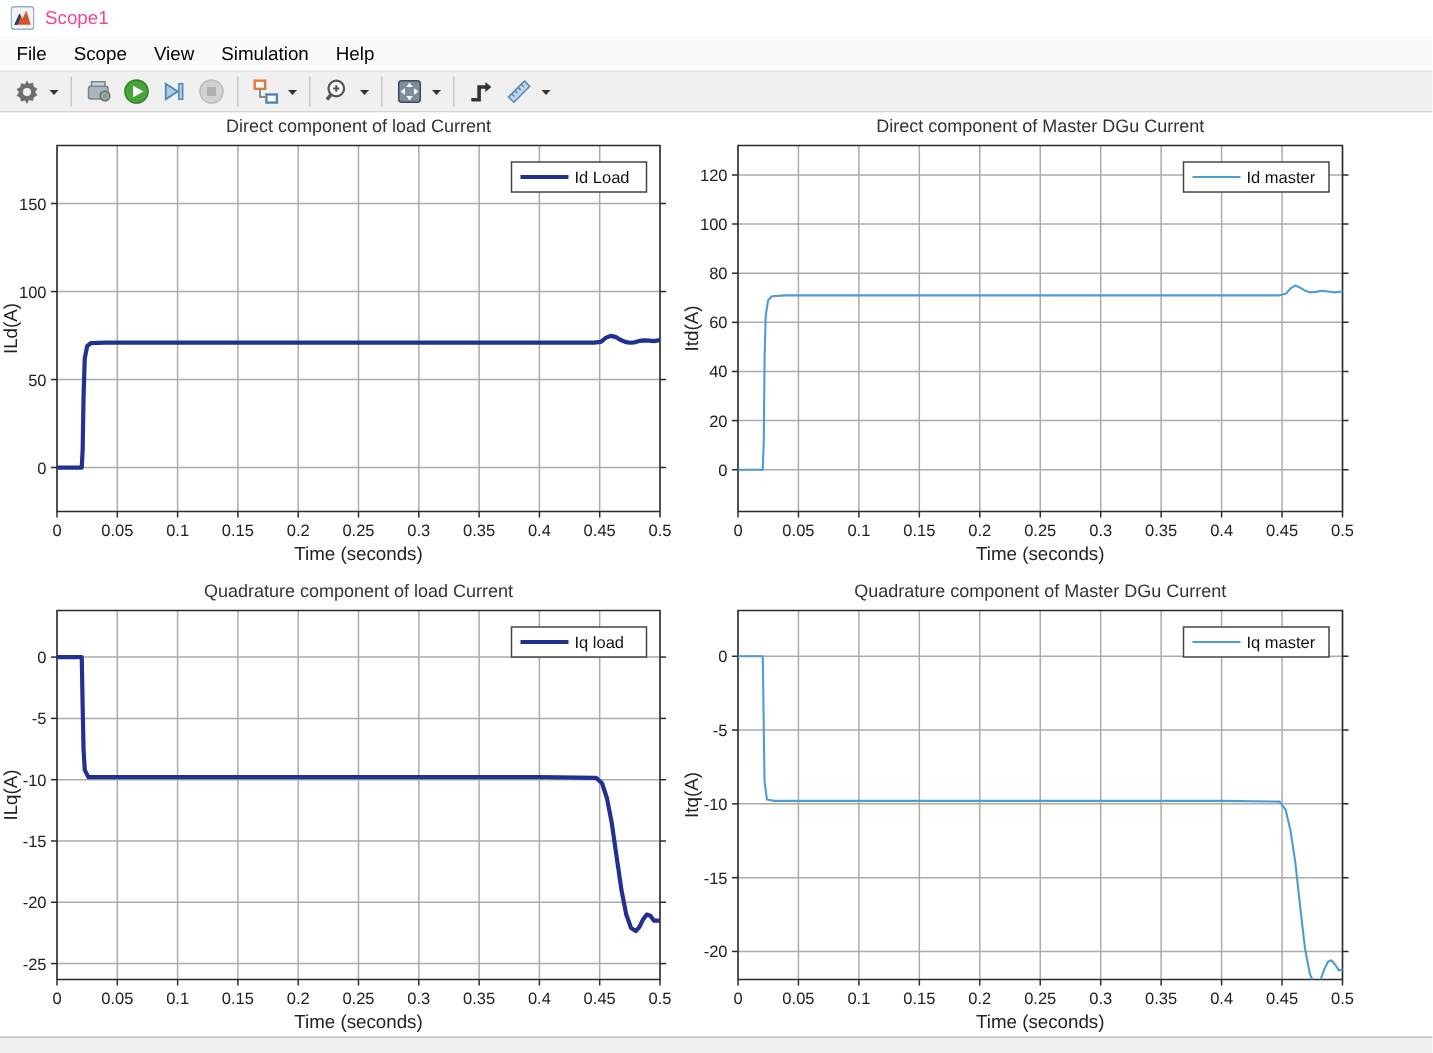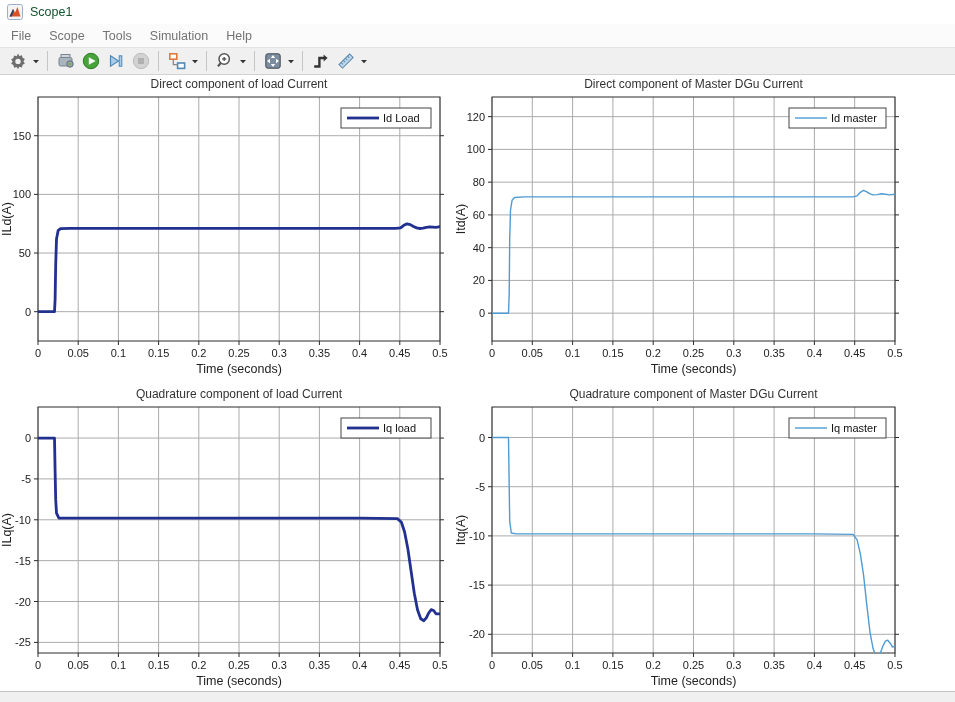--- a/index.html
+++ b/index.html
@@ -1,23 +1,23 @@
 <!DOCTYPE html>
 <html><head>
 <meta charset="utf-8">
 <style>
   html,body{margin:0;padding:0}
   body{width:955px;height:702px;position:relative;background:#fff;overflow:hidden;
        font-family:"Liberation Sans",sans-serif;-webkit-font-smoothing:antialiased}
   .titlebar{position:absolute;top:0;left:0;right:0;height:24px;background:#ffffff;
             display:flex;align-items:center;padding-left:7px;gap:7px;box-sizing:border-box}
-  .title-text{font-size:12.5px;color:#14532d}
+  .title-text{font-size:12.5px;color:#ec4899}
   .menubar{position:absolute;top:24px;left:0;right:0;height:23px;background:#fbfbfb;
            display:flex;align-items:center;padding-left:2px;box-sizing:border-box}
-  .menu-item{font-size:12.5px;color:#737373;padding:0 9px;height:100%;
+  .menu-item{font-size:12.5px;color:#000000;padding:0 9px;height:100%;
              display:flex;align-items:center;cursor:default}
   .toolbar{position:absolute;top:47px;left:0;right:0;height:28px;background:#f0f0f0;
            border-top:1px solid #e3e3e3;border-bottom:1px solid #d2d2d2;
            display:flex;align-items:center;padding-left:5px;box-sizing:border-box}
   .tbtn{width:25px;height:22px;display:flex;align-items:center;justify-content:center;border-radius:2px}
   .tbtn.disabled{opacity:.75}
   .tcaret{width:12px;height:22px;display:flex;align-items:center;justify-content:center}
   .tsep{width:1px;height:20px;background:#c6c6c6;margin:0 5px}
   .main{position:absolute;top:75px;left:0;width:955px;height:616px;background:#fff}
   .statusbar{position:absolute;top:691px;left:0;right:0;height:11px;background:#f0f0f0;
@@ -32,21 +32,21 @@
     <rect x="0.5" y="0.5" width="15" height="15" rx="2" fill="#f4f4f4" stroke="#9bb0c8"></rect>
     <polygon points="2.5,12.5 6,5 8,8.5 10.5,3 13.5,12.5" fill="#d6542a"></polygon>
     <polygon points="2.5,12.5 6,5 7,6.8 4.8,12.5" fill="#29416b"></polygon>
   </svg>
   <span class="title-text">Scope1</span>
 </div>
 
 <div class="menubar">
   <span class="menu-item">File</span>
   <span class="menu-item">Scope</span>
-  <span class="menu-item">Tools</span>
+  <span class="menu-item">View</span>
   <span class="menu-item">Simulation</span>
   <span class="menu-item">Help</span>
 </div>
 
 <div class="toolbar" id="toolbar">
     <div class="tbtn">
       <svg width="20" height="20" viewBox="0 0 20 20">
         <path d="M10 2.6l1.3 2.3 2.6-.7.7 2.6 2.3 1.3-1.5 2.2 1.5 2.2-2.3 1.3-.7 2.6-2.6-.7L10 18.3l-1.3-2.3-2.6.7-.7-2.6-2.3-1.3 1.5-2.2-1.5-2.2 2.3-1.3.7-2.6 2.6.7z" fill="#6e6e6e"></path>
         <circle cx="10" cy="10.4" r="2.7" fill="#f0f0f0"></circle>
       </svg>

